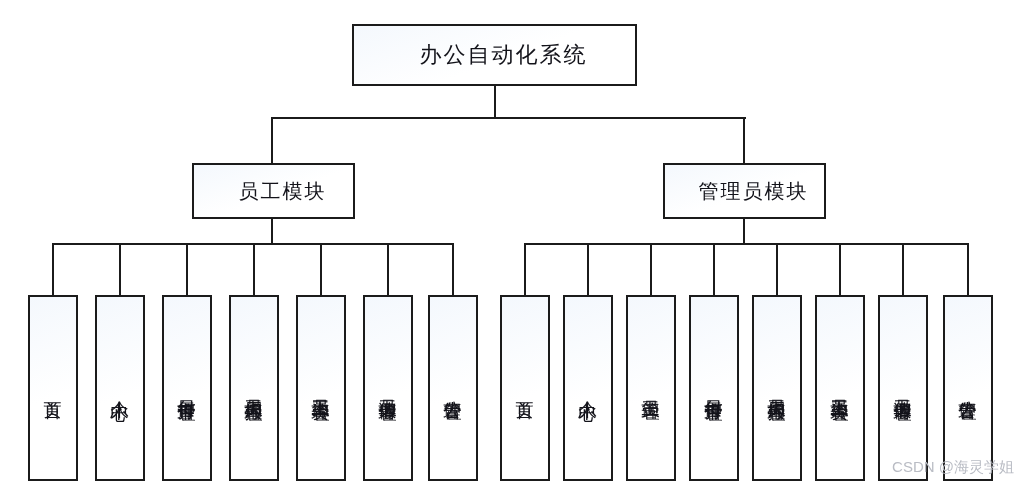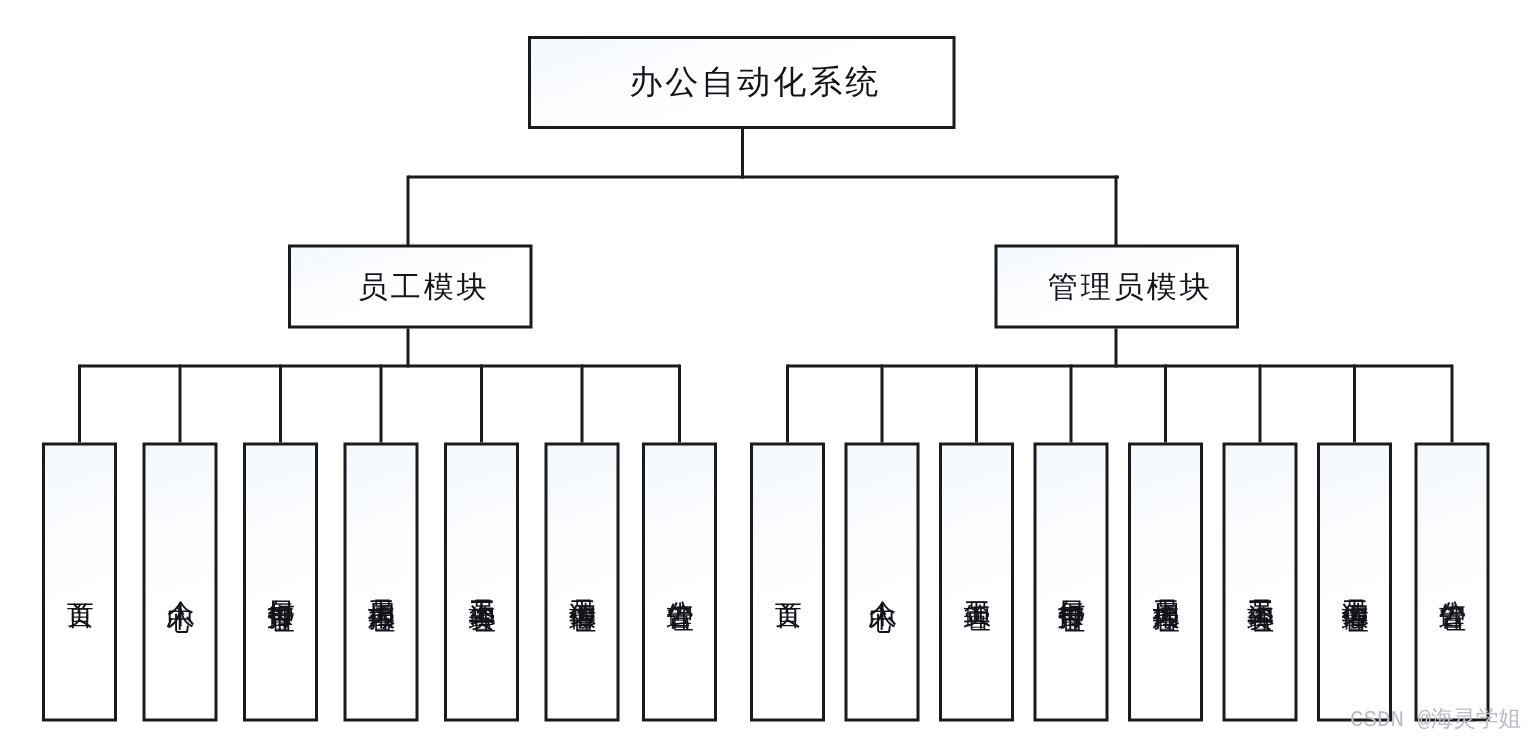--- a/index.html
+++ b/index.html
@@ -66,24 +66,24 @@
     position: absolute;
     background: #1b1b1b;
     z-index: 1;
   }
   .connector-v { width: 2px; }
   .connector-h { height: 2px; }
 
   #watermark {
     position: absolute;
     right: 8px;
-    bottom: 2px;
+    bottom: 14px;
     font-size: 15px;
     color: #b9bcc4;
-    font-family: Liberation Mono, monospace;
+    font-family: Liberation Sans, sans-serif;
     white-space: nowrap;
     z-index: 5;
     pointer-events: none;
   }
 </style>
 </head>
 <body>
 
 <div id="diagram">
 

